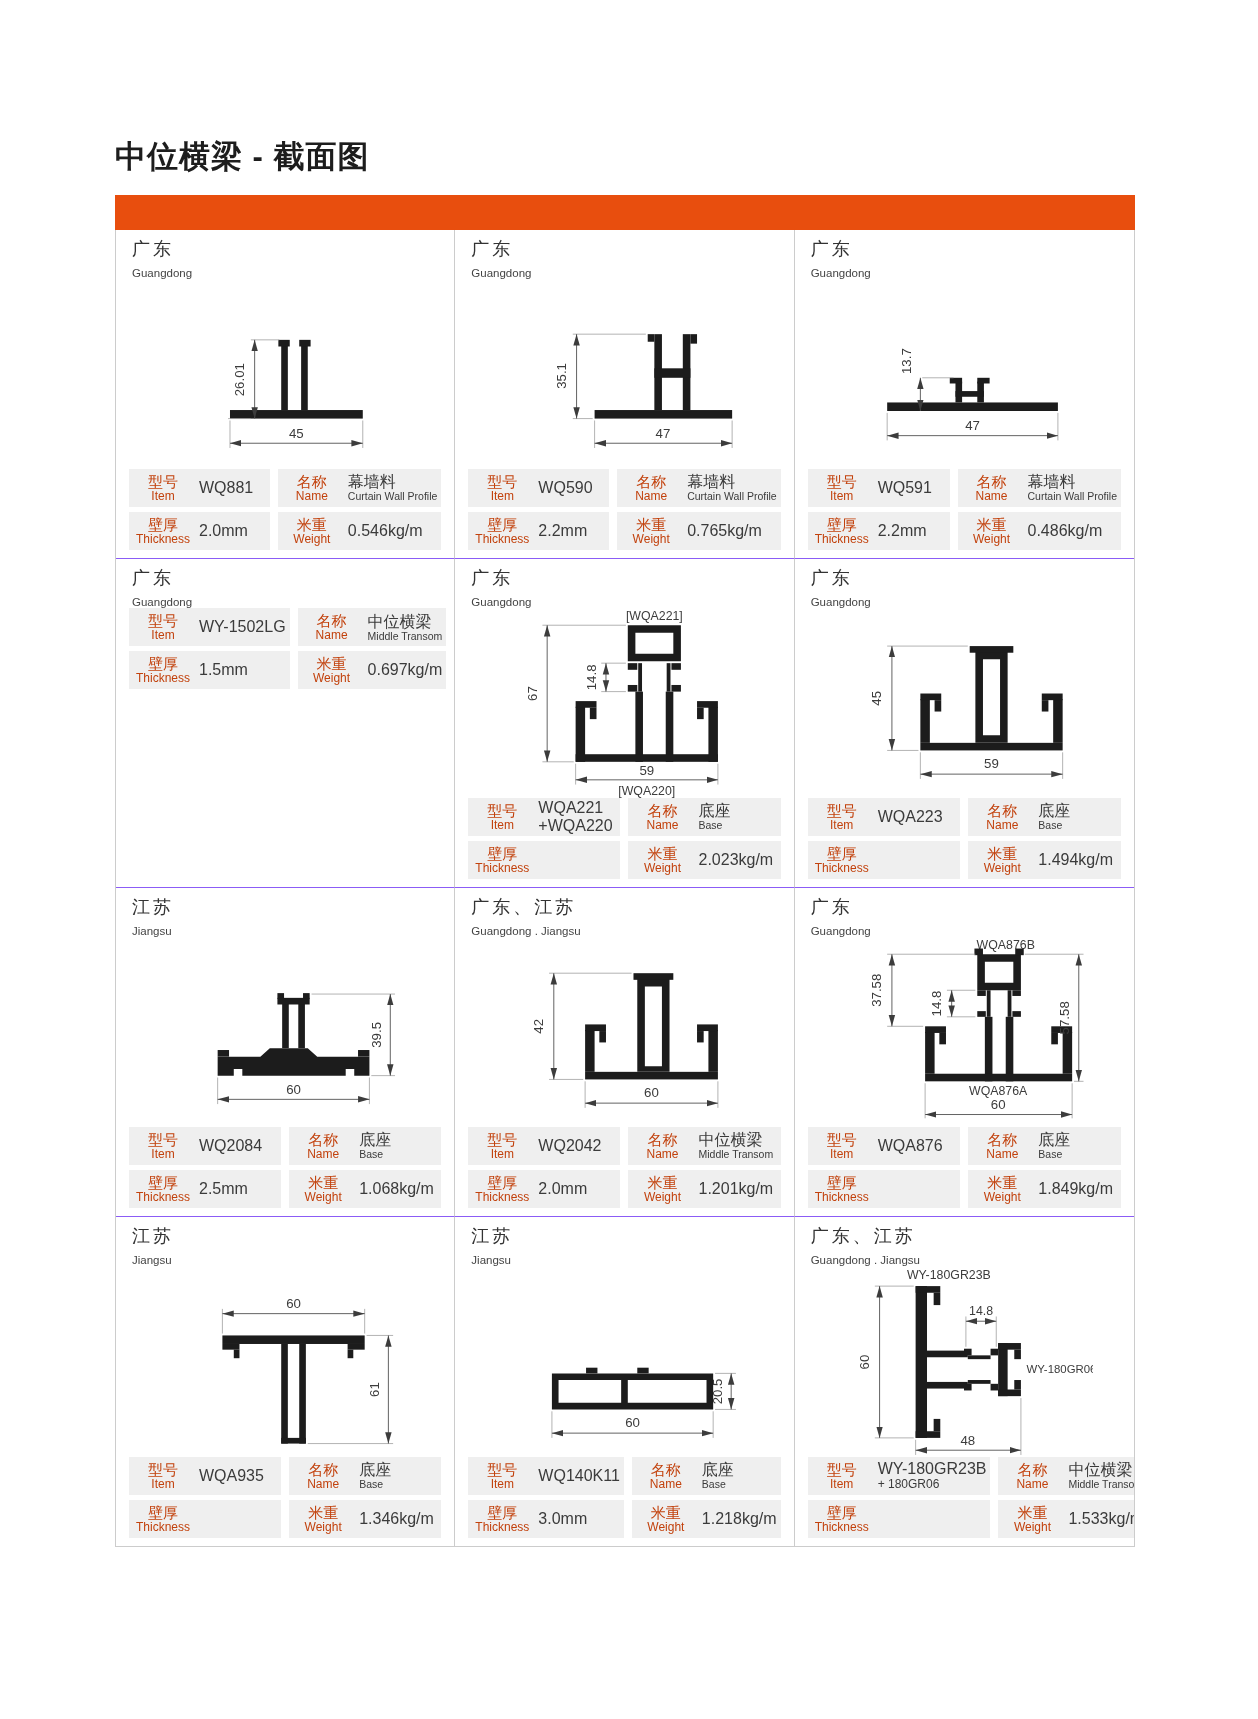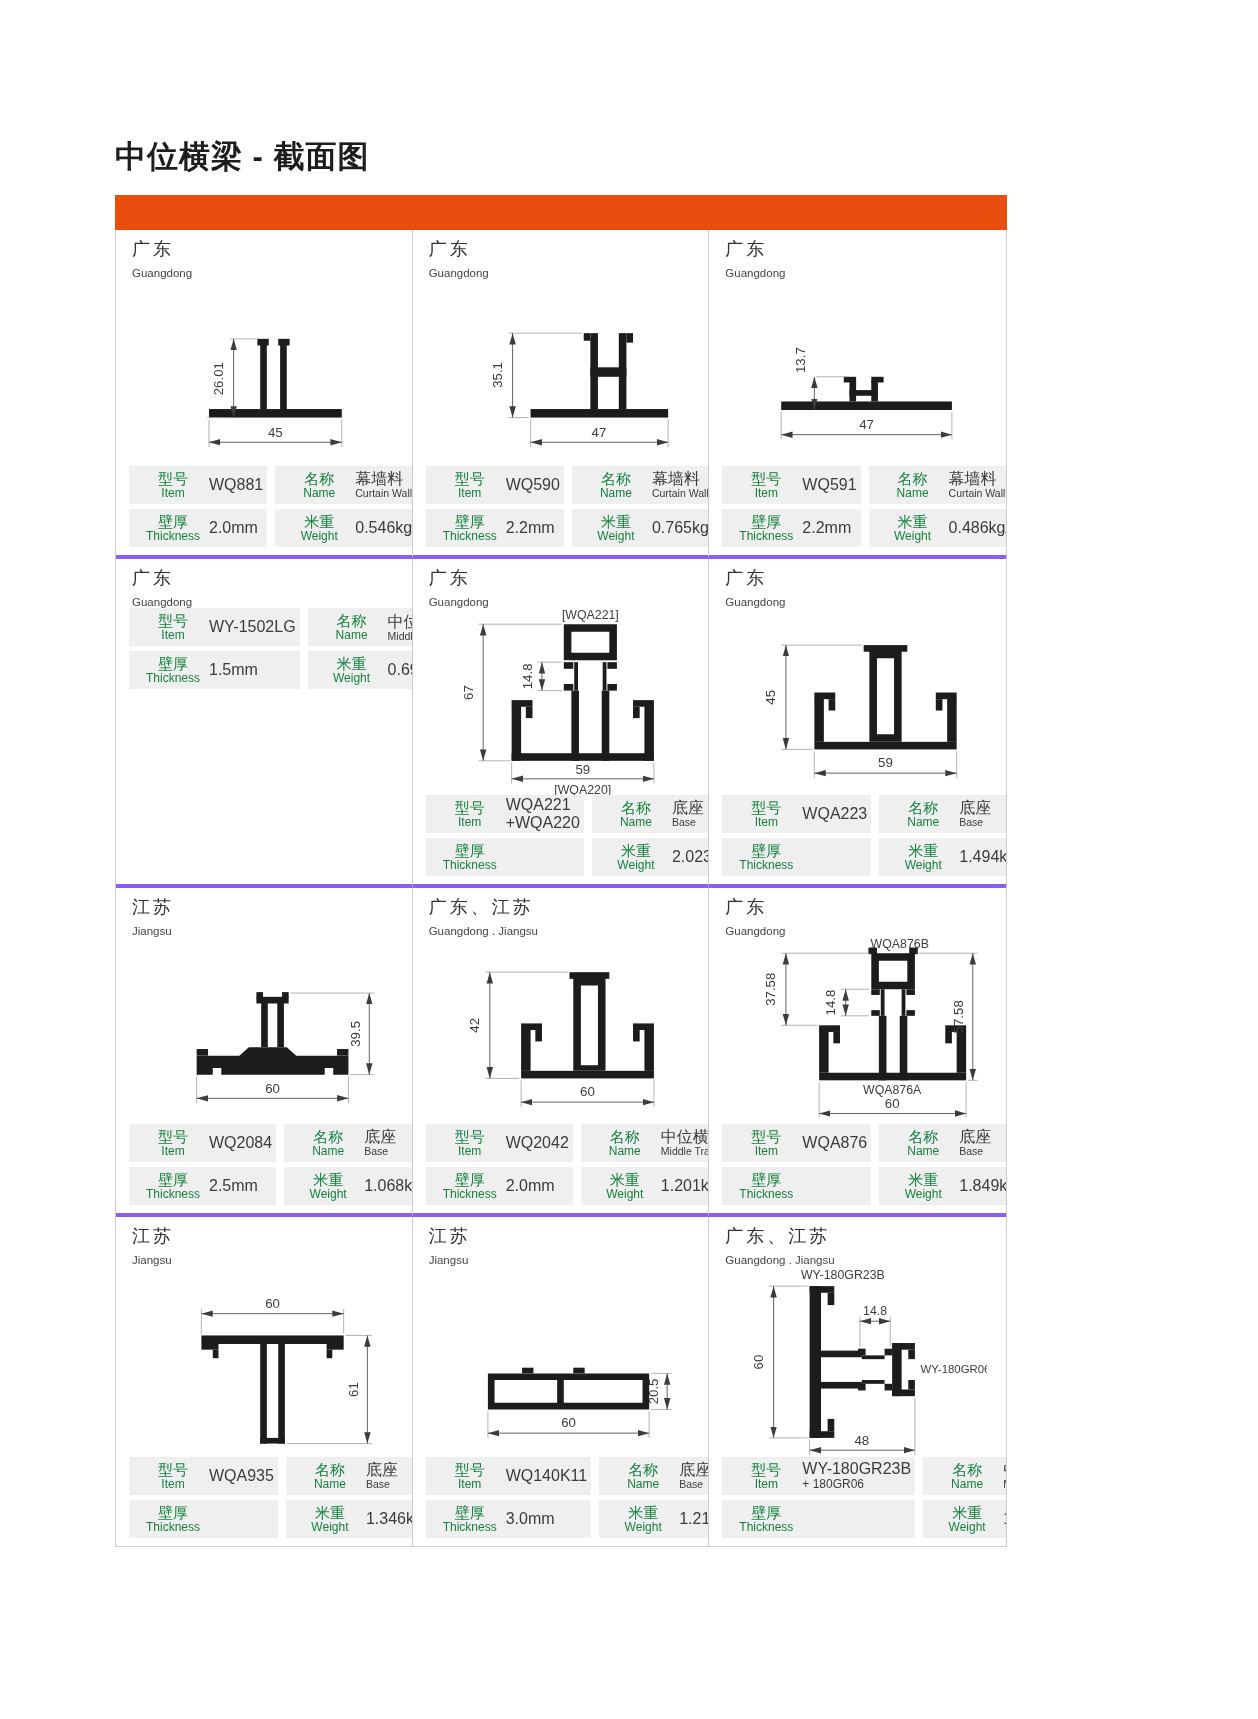--- a/index.html
+++ b/index.html
@@ -1,31 +1,31 @@
 <!DOCTYPE html>
 <html><head>
 <meta charset="utf-8">
 <style>
   html,body{margin:0;padding:0;background:#fff;}
   body{width:1258px;height:1719px;position:relative;font-family:"Liberation Sans","DejaVu Sans",sans-serif;color:#3b3b3b;}
-  .page{position:absolute;left:115px;top:0;width:892px;}
+  .page{position:absolute;left:115px;top:0;width:1020px;}
   .title-zh{padding-top:136px;font-size:31px;font-weight:bold;color:#1d1d1d;letter-spacing:1px;}
   .title-en{margin-top:7px;font-size:27px;color:#e84e0e;}
   .bar{margin-top:17px;height:35px;background:#e84e0e;}
   .grid{display:grid;grid-template-columns:repeat(3,1fr);grid-template-rows:repeat(4,329px);border:1px solid #ccc;border-top:0;}
-  .cell{display:flex;flex-direction:column;border-right:1px solid #ccc;border-bottom:4px solid #8b5cf6;overflow:hidden;}
+  .cell{display:flex;flex-direction:column;border-right:1px solid #ccc;border-bottom:1px solid #8b5cf6;overflow:hidden;}
   .cell:nth-child(3n){border-right:0;}
   .cell:nth-child(n+10){border-bottom:0;}
   .region{margin:10px 0 0 16px;line-height:1.1;}
   .rz{font-size:18px;color:#333;letter-spacing:3px;}
   .re{font-size:11.5px;color:#444;margin-top:7px;}
   .draw{flex:1;display:flex;align-items:center;justify-content:center;min-height:0;}
   .spec{display:grid;grid-template-columns:1fr 1fr;column-gap:8px;row-gap:5px;margin:0 13px 8px 13px;}
   .sbox{background:#efefef;display:flex;align-items:center;height:38px;padding:0 4px 0 6px;}
-  .slabel{display:flex;flex-direction:column;align-items:center;justify-content:center;color:#15803d;line-height:1.05;min-width:56px;margin-left:10px;}
+  .slabel{display:flex;flex-direction:column;align-items:center;justify-content:center;color:#c2410c;line-height:1.05;min-width:56px;}
   .lz{font-size:15px;}
   .le{font-size:12px;}
   .sval{margin-left:8px;line-height:1.12;display:flex;flex-direction:column;justify-content:flex-end;}
   .v1{font-size:16px;color:#3b3b3b;white-space:nowrap;}
   .v2{font-size:10.5px;color:#3b3b3b;white-space:nowrap;}
   .v2:empty{display:none;}
   svg .pf{fill:#1c1c1c;}
   svg .dl{stroke:#5a5a5a;stroke-width:1;fill:none;}
   svg .xl{stroke:#9a9a9a;stroke-width:0.8;fill:none;}
   svg text{fill:#3c3c3c;font-size:14px;font-family:"Liberation Sans","DejaVu Sans",sans-serif;}

